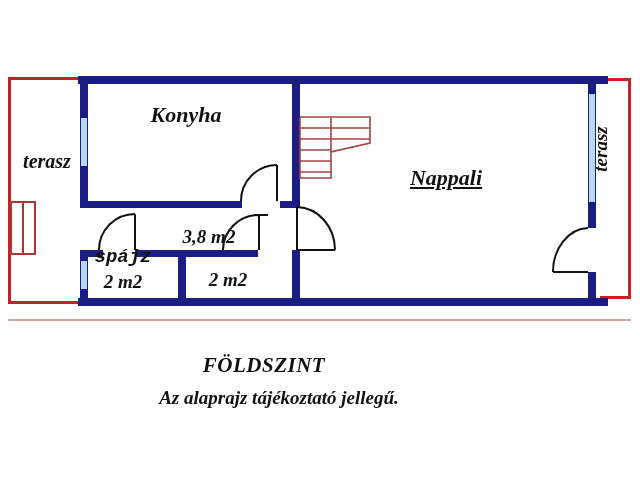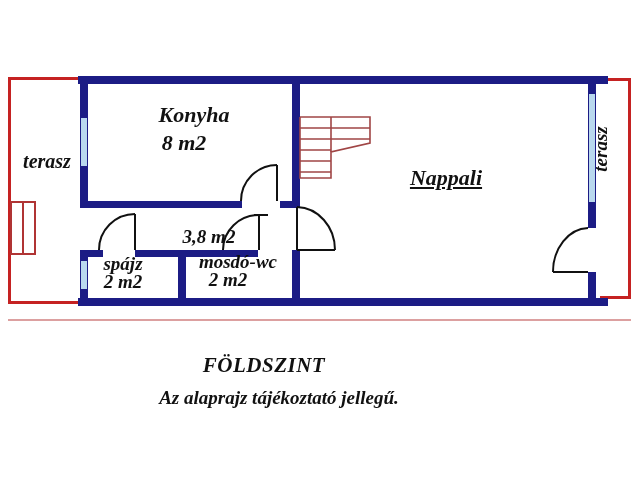--- a/index.html
+++ b/index.html
@@ -95,31 +95,29 @@
       </g>
       <g>
         <path d="M553,272 L588,272"></path>
           <path d="M553,272 A36,44 0 0 1 588,228"></path>
       </g>
     </g>
   </svg>
 
   <div class="lbl lbl-terasz" style="left:10px;top:151px;width:74px;">terasz</div>
 
-  <div class="lbl lbl-room" style="left:128px;top:103px;width:132px;">Konyha</div>
-  <div class="lbl lbl-room" style="left:119px;top:131px;width:130px;">8 m2</div>
+  <div class="lbl lbl-room" style="left:120px;top:103px;width:132px;">Konyha</div>
 
   <div class="lbl lbl-room" style="left:380px;top:166px;width:132px;text-decoration:underline;">Nappali</div>
 
   <div class="lbl lbl-mid" style="left:149px;top:227px;width:120px;">3,8 m2</div>
 
-  <div class="lbl lbl-mid" style="left:82px;top:254px;width:82px;">spájz</div>
+  <div class="lbl lbl-mid" style="left:82px;top:248px;width:82px;font-family:Liberation Mono, monospace;">spájz</div>
   <div class="lbl lbl-mid" style="left:82px;top:272px;width:82px;">2 m2</div>
 
-  <div class="lbl lbl-mid" style="left:178px;top:252px;width:120px;">mosdó-wc</div>
   <div class="lbl lbl-mid" style="left:168px;top:270px;width:120px;">2 m2</div>
 
   <div class="lbl lbl-terasz-r" style="left:561px;top:139px;width:80px;height:20px;">terasz</div>
 
   <div class="lbl lbl-title" style="left:148px;top:354px;width:232px;">FÖLDSZINT</div>
   <div class="lbl lbl-note" style="left:118px;top:388px;width:322px;">Az alaprajz tájékoztató jellegű.</div>
 
 </div>
 
 </body></html>

